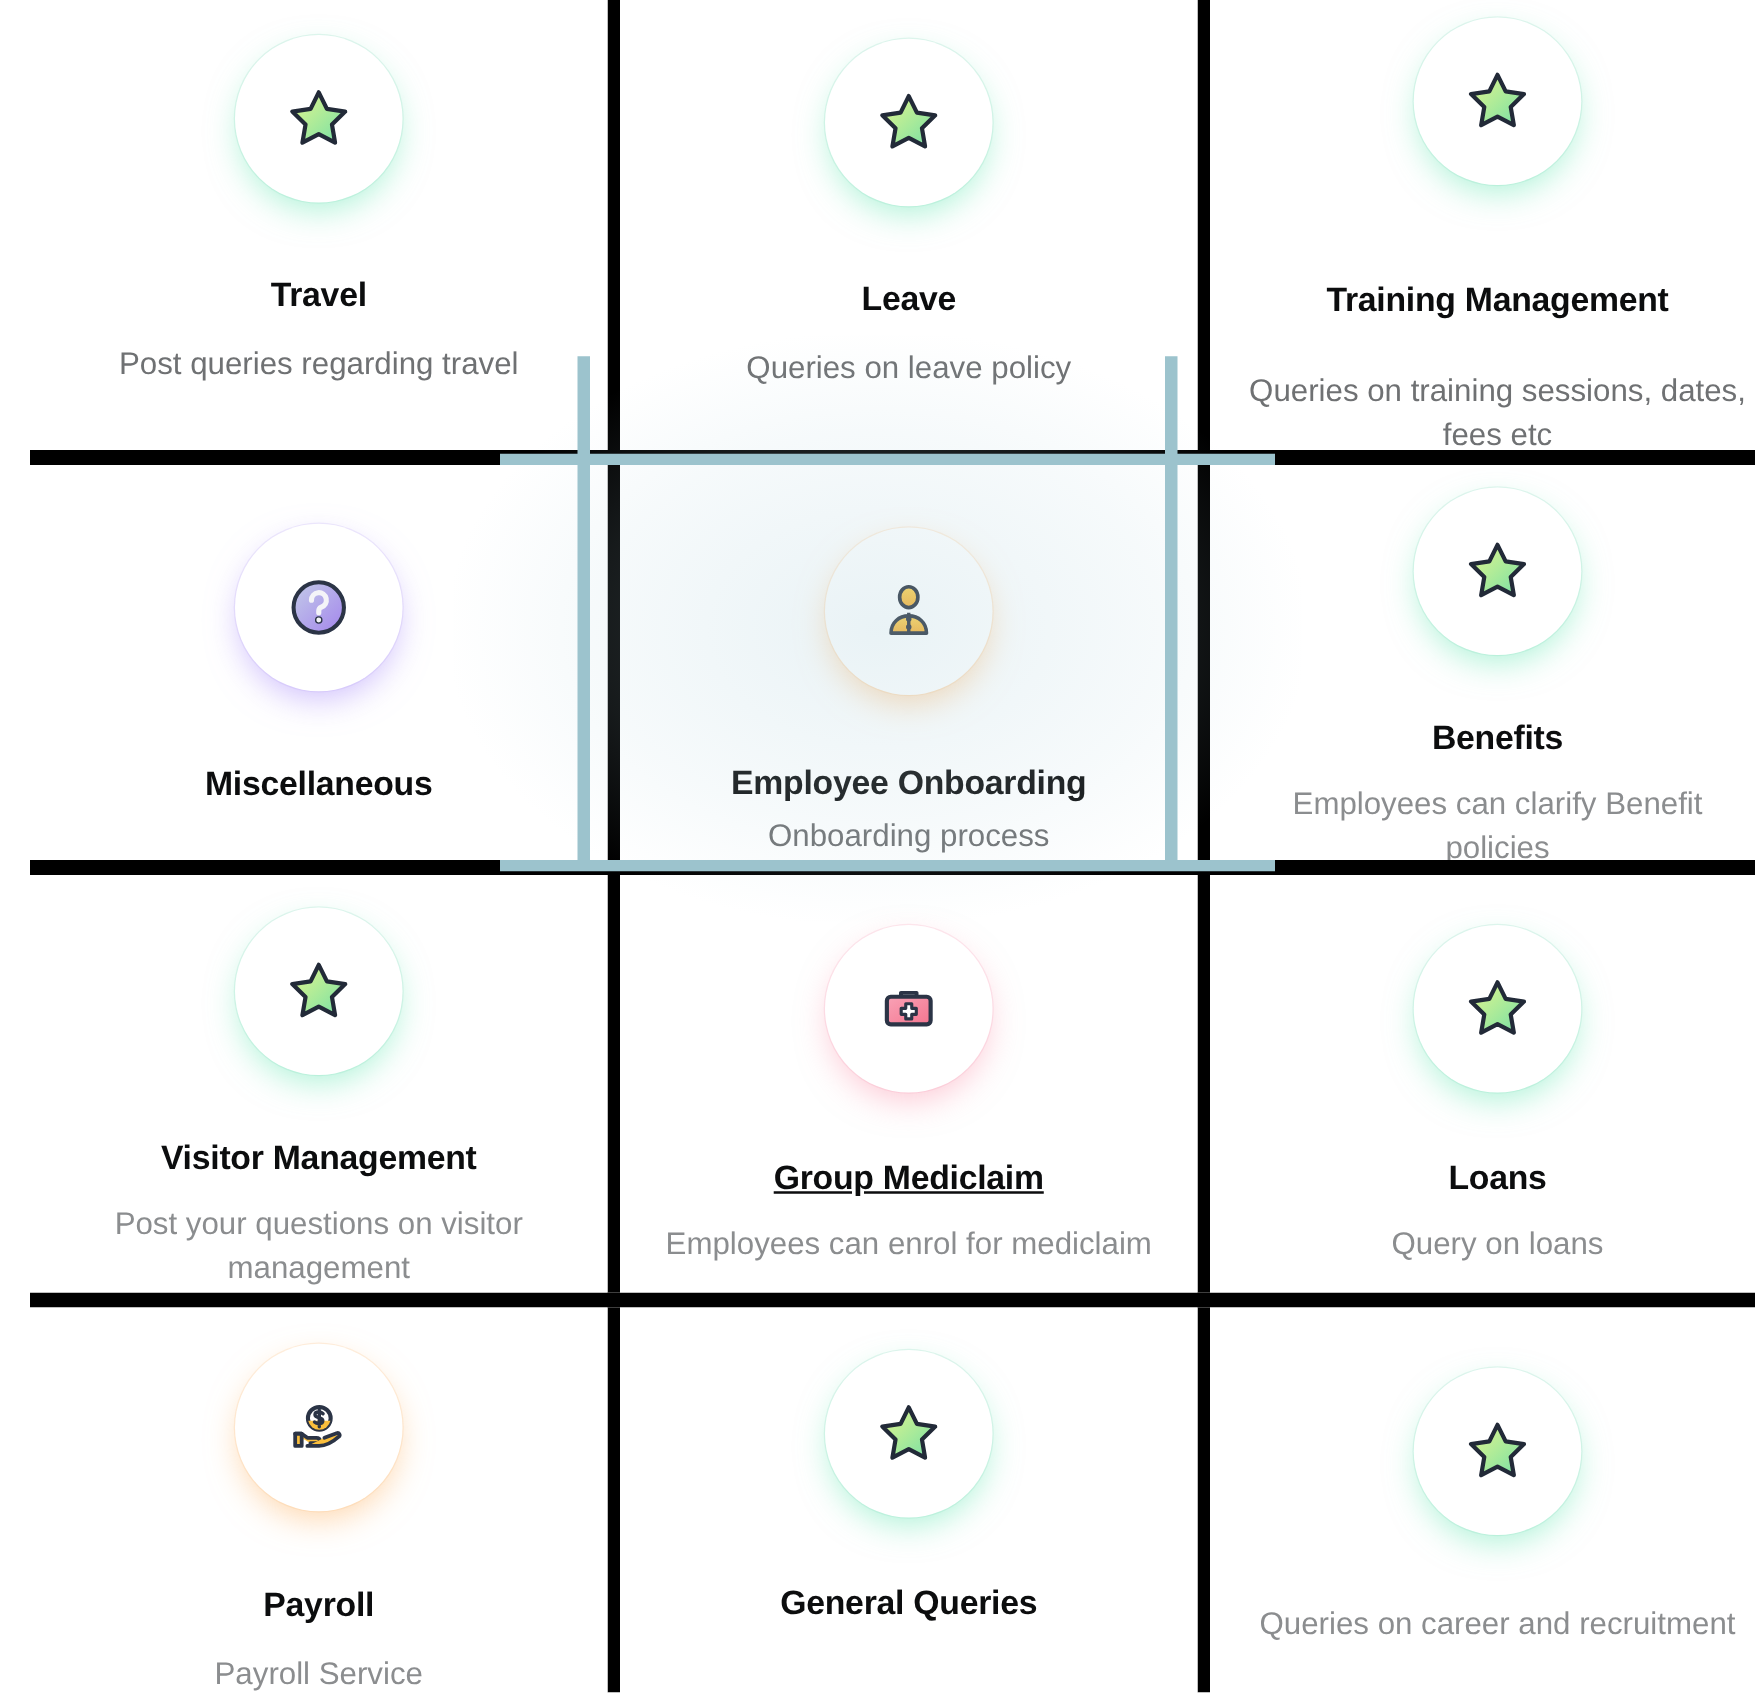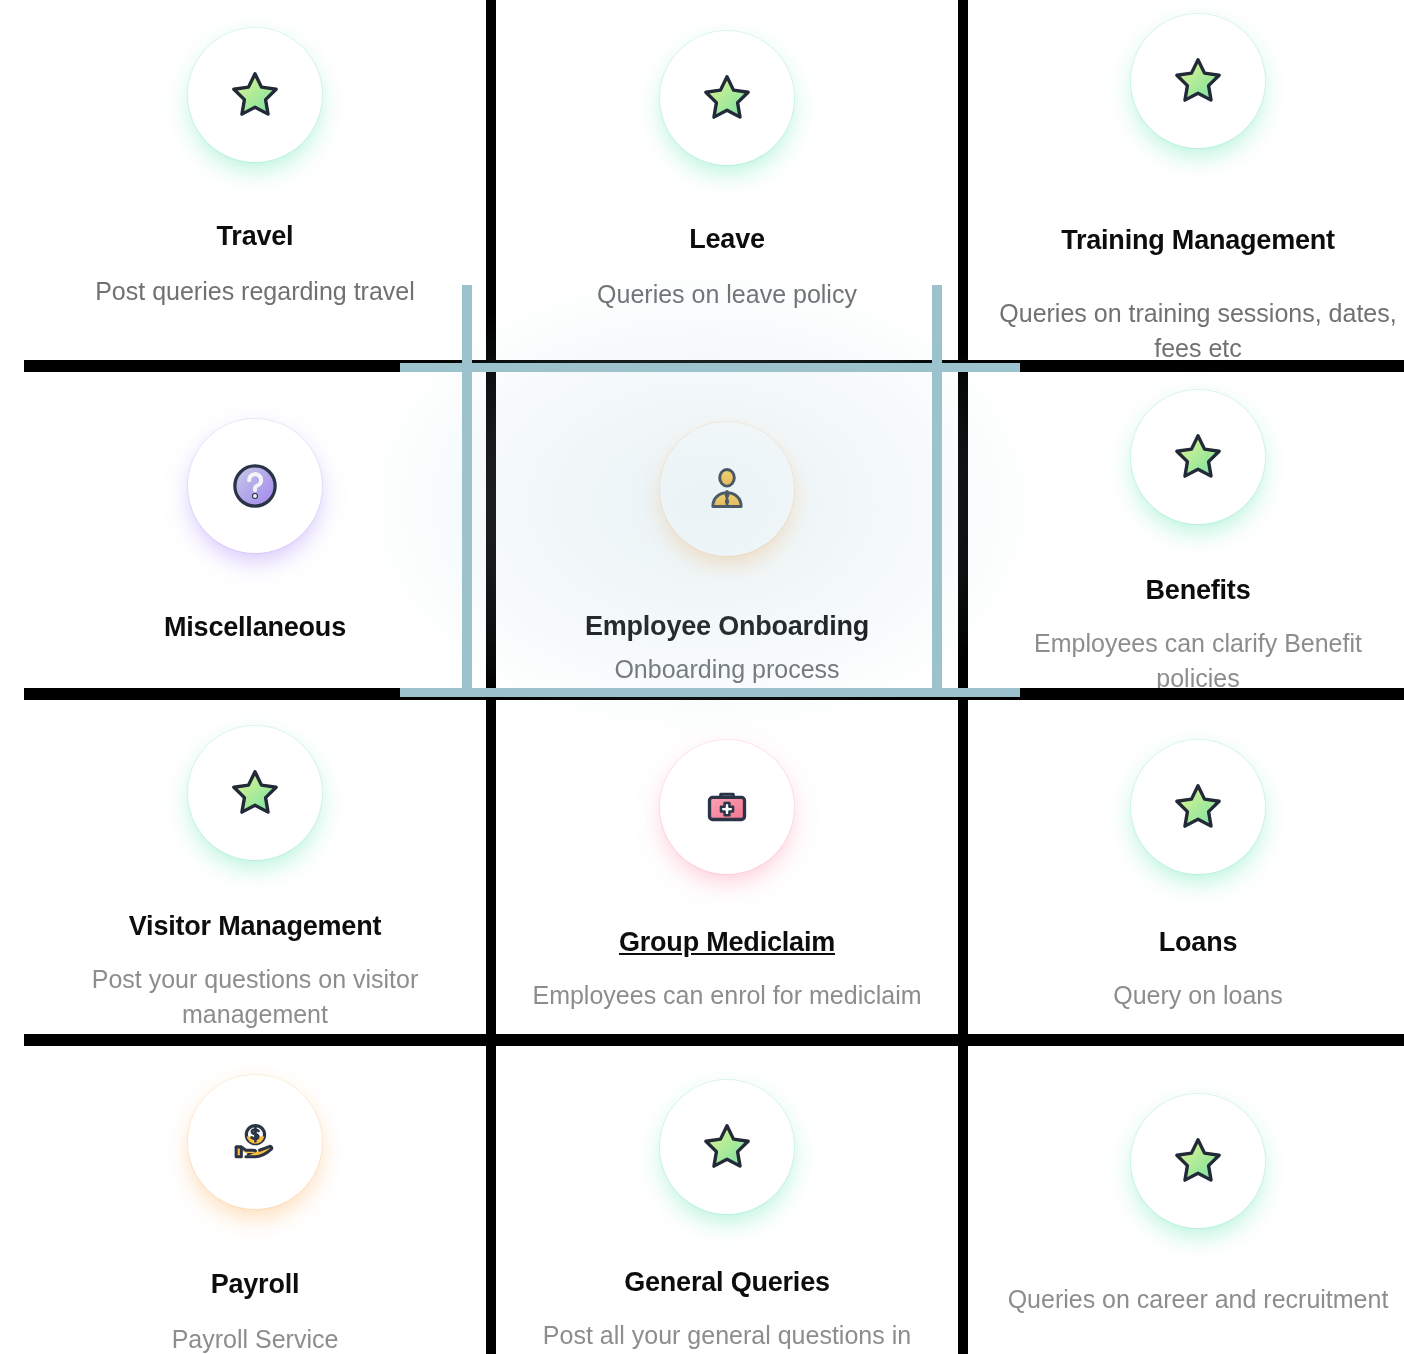--- a/index.html
+++ b/index.html
@@ -255,21 +255,20 @@
   <div class="vdiv"></div>
 
   <div class="cell">
     <div class="card" style="top:34px;">
       <div class="bubble green">
         <svg width="54" height="54" viewBox="0 0 24 24">
           <path d="M12 2.6l2.9 5.9 6.5.95-4.7 4.6 1.1 6.45L12 17.45 6.2 20.5l1.1-6.45-4.7-4.6 6.5-.95z" fill="url(#g1)" stroke="#222a38" stroke-width="1.5" stroke-linejoin="round"></path>
         </svg>
       </div>
       <div class="title" style="margin-top:52px;">General Queries</div>
-      <div class="subtitle light" style="margin-top:20px;">Post all your general questions in</div>
     </div>
   </div>
   <div class="vdiv"></div>
 
   <div class="cell">
     <div class="card" style="top:48px;">
       <div class="bubble green">
         <svg width="54" height="54" viewBox="0 0 24 24">
           <path d="M12 2.6l2.9 5.9 6.5.95-4.7 4.6 1.1 6.45L12 17.45 6.2 20.5l1.1-6.45-4.7-4.6 6.5-.95z" fill="url(#g1)" stroke="#222a38" stroke-width="1.5" stroke-linejoin="round"></path>
         </svg>

